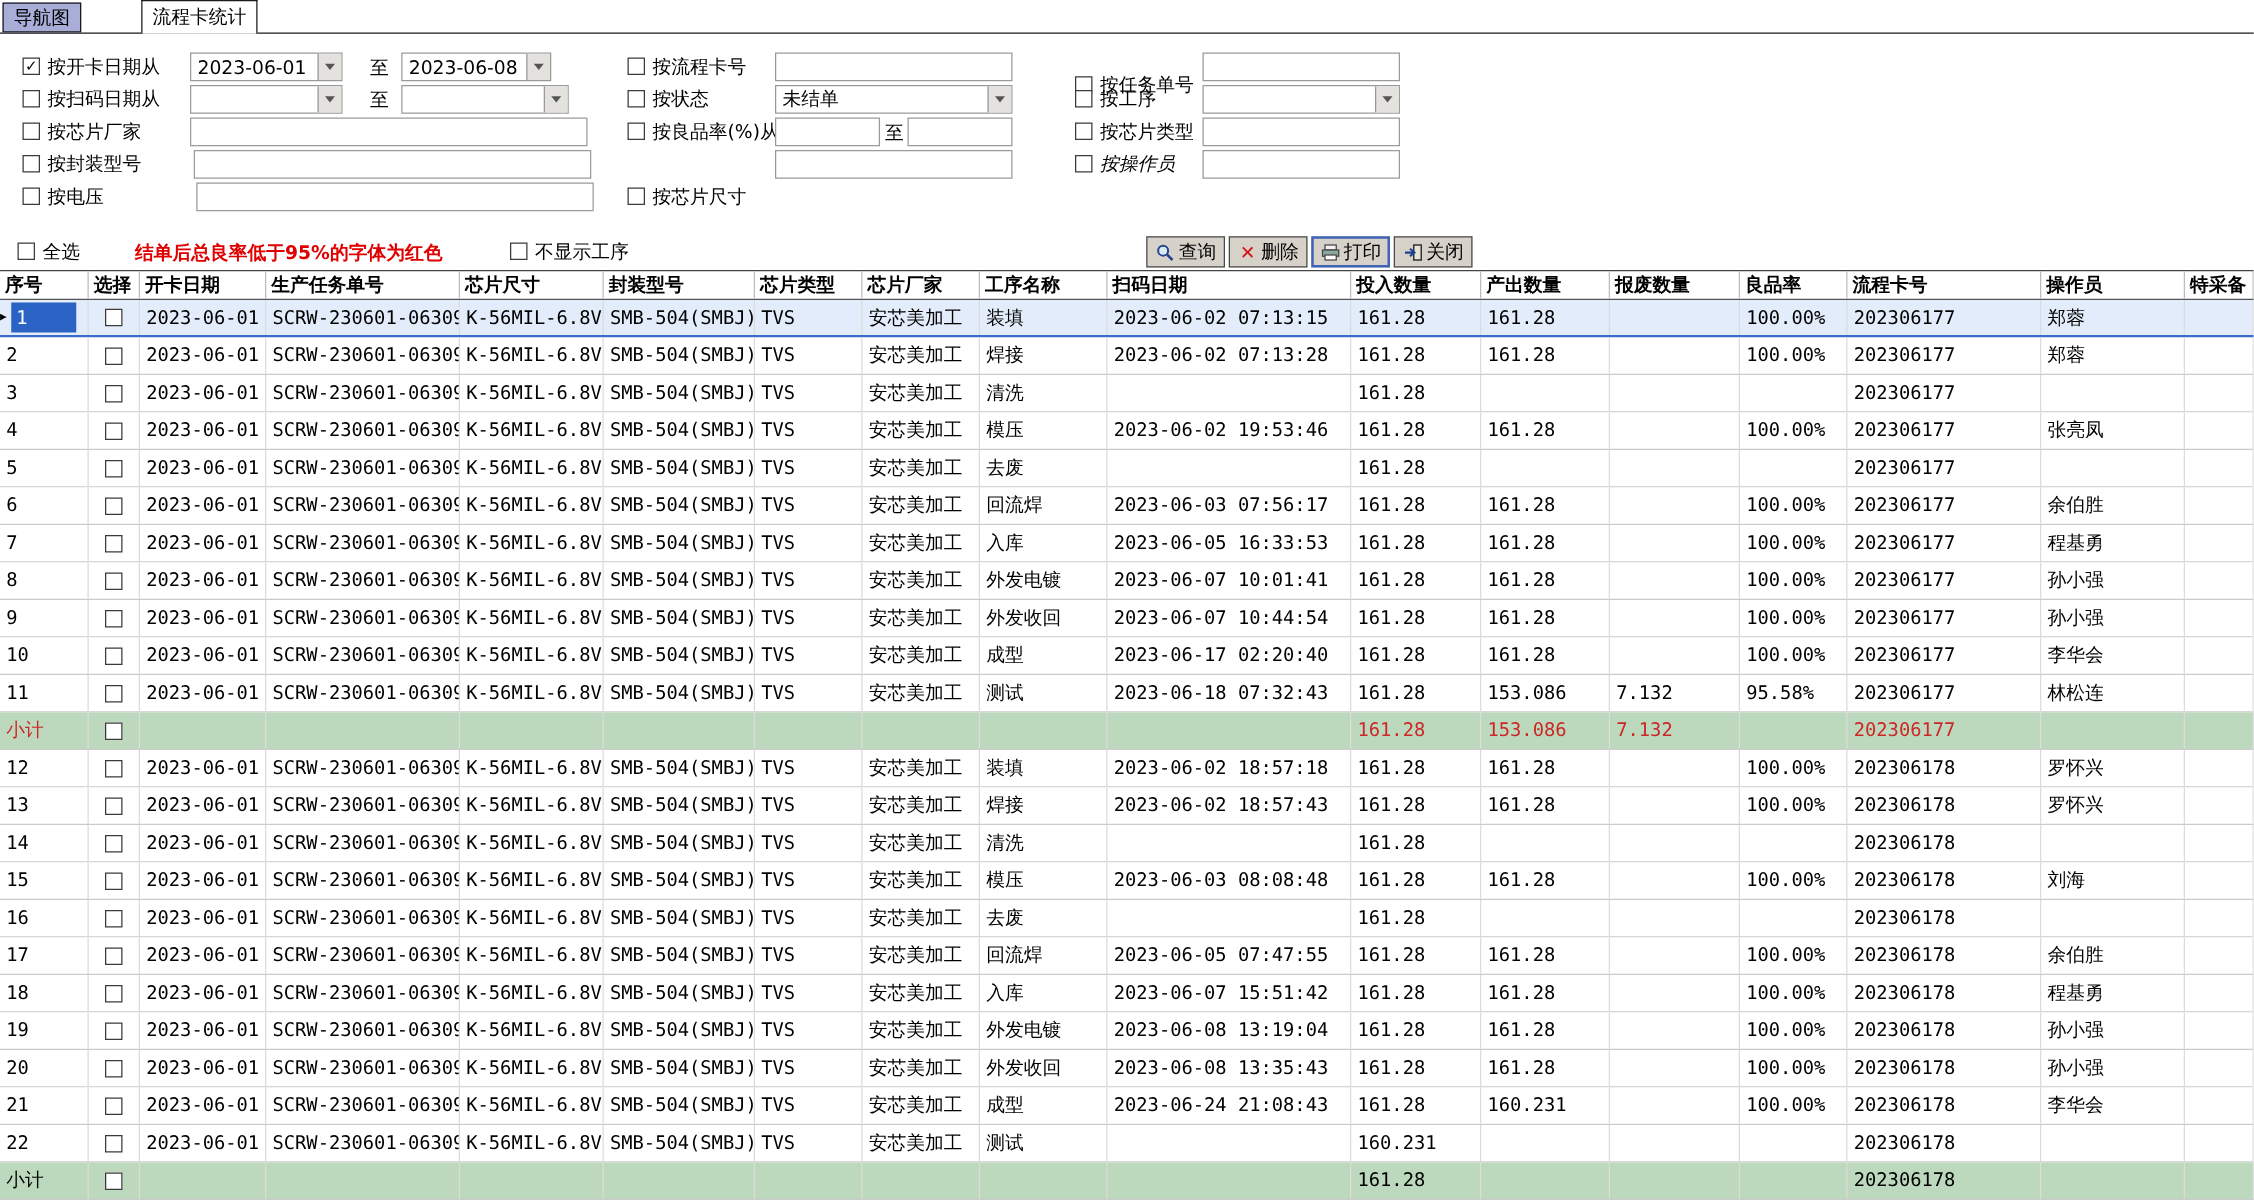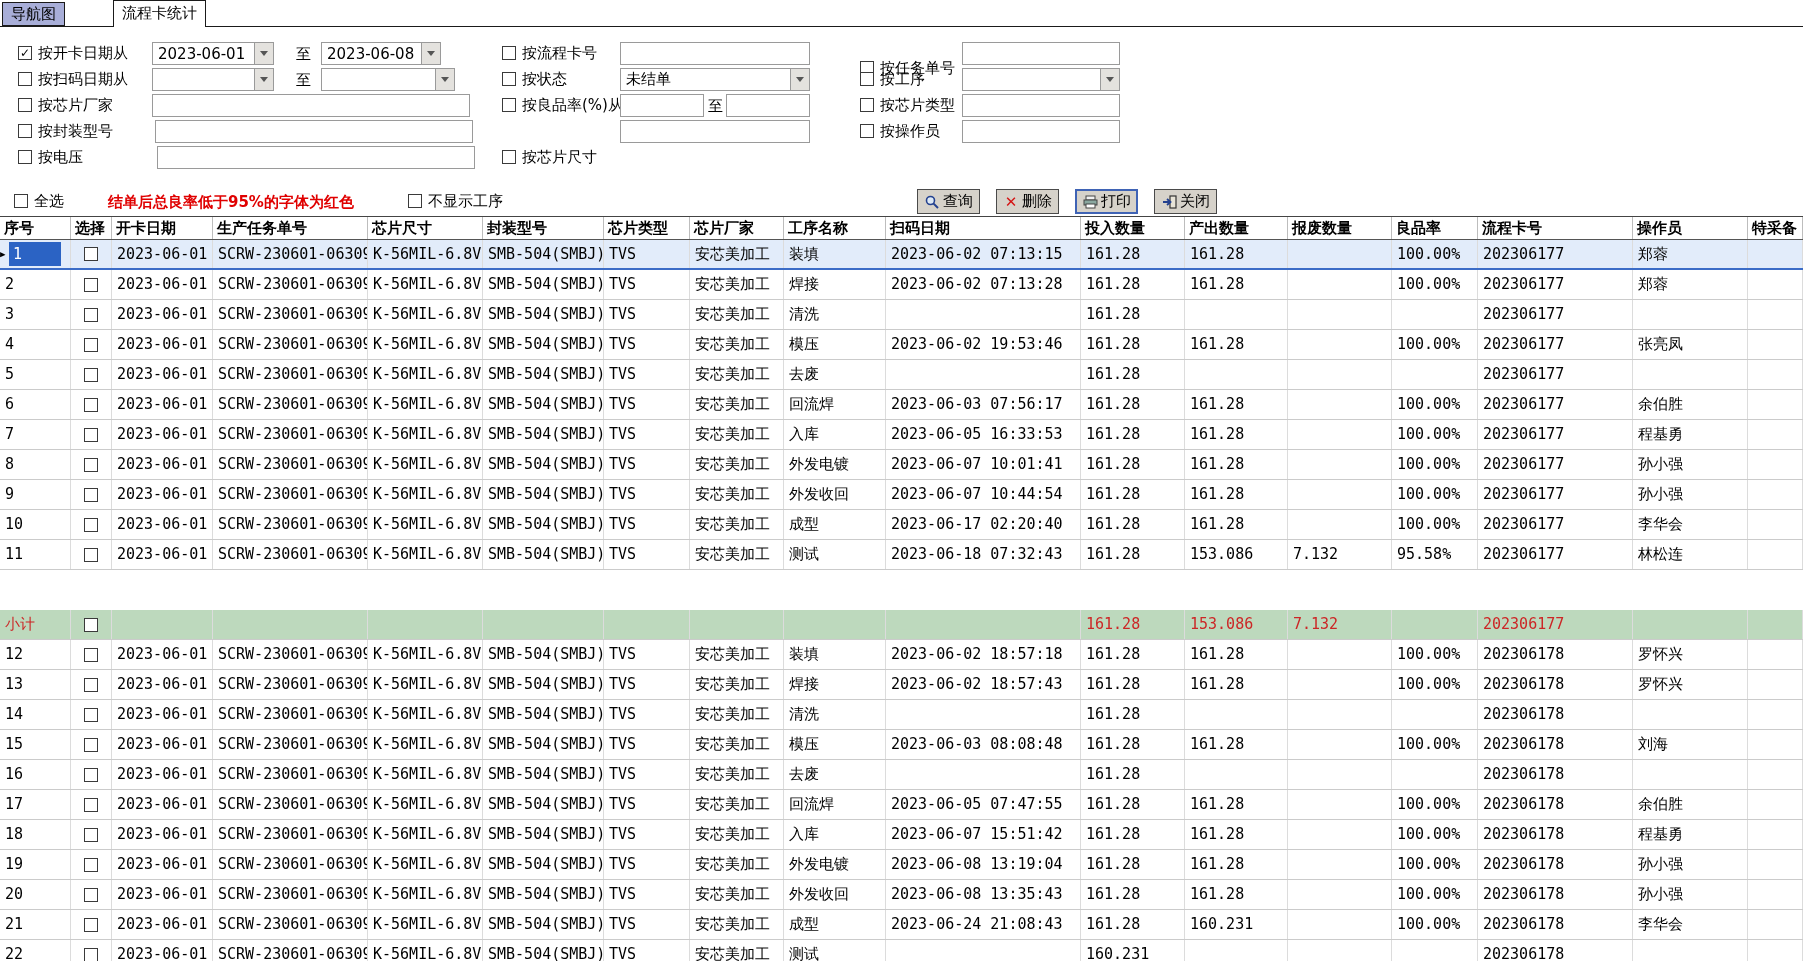--- a/index.html
+++ b/index.html
@@ -20,42 +20,42 @@
       font-size:12px;line-height:12px;text-align:center;color:#000;flex:none;}
   .cb-label{margin-left:6px;white-space:nowrap;}
   .tbox{position:absolute;box-sizing:border-box;height:23px;background:#fff;border:1px solid #9a9a9a;}
   .combo{position:absolute;box-sizing:border-box;height:23px;background:#fff;border:1px solid #9a9a9a;display:flex;align-items:center;}
   .combo-val{flex:1;padding-left:5px;font-size:15px;white-space:nowrap;overflow:hidden;}
   .combo-btn{width:18px;height:21px;background:#e4e2de;border-left:1px solid #9a9a9a;display:flex;align-items:center;justify-content:center;flex:none;}
   .combo-btn::after{content:"";width:0;height:0;border-left:4px solid transparent;border-right:4px solid transparent;border-top:5px solid #555;}
   .lbl{position:absolute;white-space:nowrap;}
   
   .notice{position:absolute;color:#e00000;font-weight:bold;white-space:nowrap;}
-  .btnbar{position:absolute;left:917px;top:189px;display:flex;gap:16px;}
+  .btnbar{position:absolute;left:917px;top:189px;display:flex;gap:3px;}
   .btn{box-sizing:border-box;height:25px;padding:0 6px;background:#d6d2ca;border:1px solid #4a4a4a;
        display:flex;align-items:center;gap:3px;font-size:15px;cursor:default;white-space:nowrap;}
   .btn.focused{border:2px solid #3f63b5;padding:0 5px;}
   .bicon{width:16px;height:16px;display:inline-flex;align-items:center;justify-content:center;flex:none;}
   .x-glyph{color:#d41414;font-weight:bold;font-size:15px;line-height:16px;}
   
   .table{position:absolute;top:216px;left:0;width:1803px;
          --cols:71px 41px 101px 155px 115px 121px 86px 94px 102px 195px 104px 103px 104px 86px 155px 115px 1fr;
          font-family:"DejaVu Sans Mono","Liberation Mono",monospace;}
   .thead{display:grid;grid-template-columns:var(--cols);height:24px;box-sizing:border-box;
          border-top:1px solid #444;border-bottom:1px solid #555;background:#fff;
          font-family:"DejaVu Sans","Liberation Sans",sans-serif;font-weight:bold;}
   .th{box-sizing:border-box;padding-left:4px;line-height:22px;border-right:1px solid #bdbdbd;
       white-space:nowrap;overflow:hidden;font-size:15px;}
   .tr{display:grid;grid-template-columns:var(--cols);height:30px;box-sizing:border-box;
       border-bottom:1px solid #cbcbcb;background:#fff;}
   .td{box-sizing:border-box;padding-left:5px;line-height:28px;border-right:1px solid #dcdcdc;
       white-space:nowrap;overflow:hidden;font-size:15px;}
   .td-sel{display:flex;align-items:center;justify-content:center;padding-left:0;}
   .tr.selected{background:#e2ecfa;border-bottom:2px solid #3b6cc7;}
-  .tr.subtotal{background:#bdd9bd;margin-top:40px;}
+  .tr.subtotal{background:#bdd9bd;}
   .tr.subtotal.red .td{color:#cc2626;}
   .seq-wrap{display:flex;align-items:center;height:100%;padding-left:0;}
   .row-marker{width:9px;font-size:9px;color:#000;line-height:28px;flex:none;}
   .seq-box{display:inline-block;min-width:52px;height:24px;line-height:24px;background:#2b63c4;color:#fff;padding-left:4px;box-sizing:border-box;}
 </style>
 </head>
 <body>
 
 <div class="tabbar">
   <div class="tab tab-inactive">导航图</div>
@@ -151,21 +151,21 @@
   <span class="combo-val"></span>
   <span class="combo-btn"></span>
 </div>
 
 <div class="frow" style="left:860px;top:94px;text-align:right;">
   <span class="cb"></span>
   <span class="cb-label">按芯片类型</span>
 </div>
 <div class="tbox" style="left:962px;top:94px;width:158px;"></div>
 
-<div class="frow" style="left:860px;top:120px;">
+<div class="frow" style="left:860px;top:120px;font-style:italic;">
   <span class="cb"></span>
   <span class="cb-label">按操作员</span>
 </div>
 <div class="tbox" style="left:962px;top:120px;width:158px;"></div>
 
 <div class="frow" style="left:14px;top:190px;">
   <span class="cb"></span>
   <span class="cb-label">全选</span>
 </div>
 <span class="notice" style="left:108px;top:193px;">结单后总良率低于95%的字体为红色</span>

